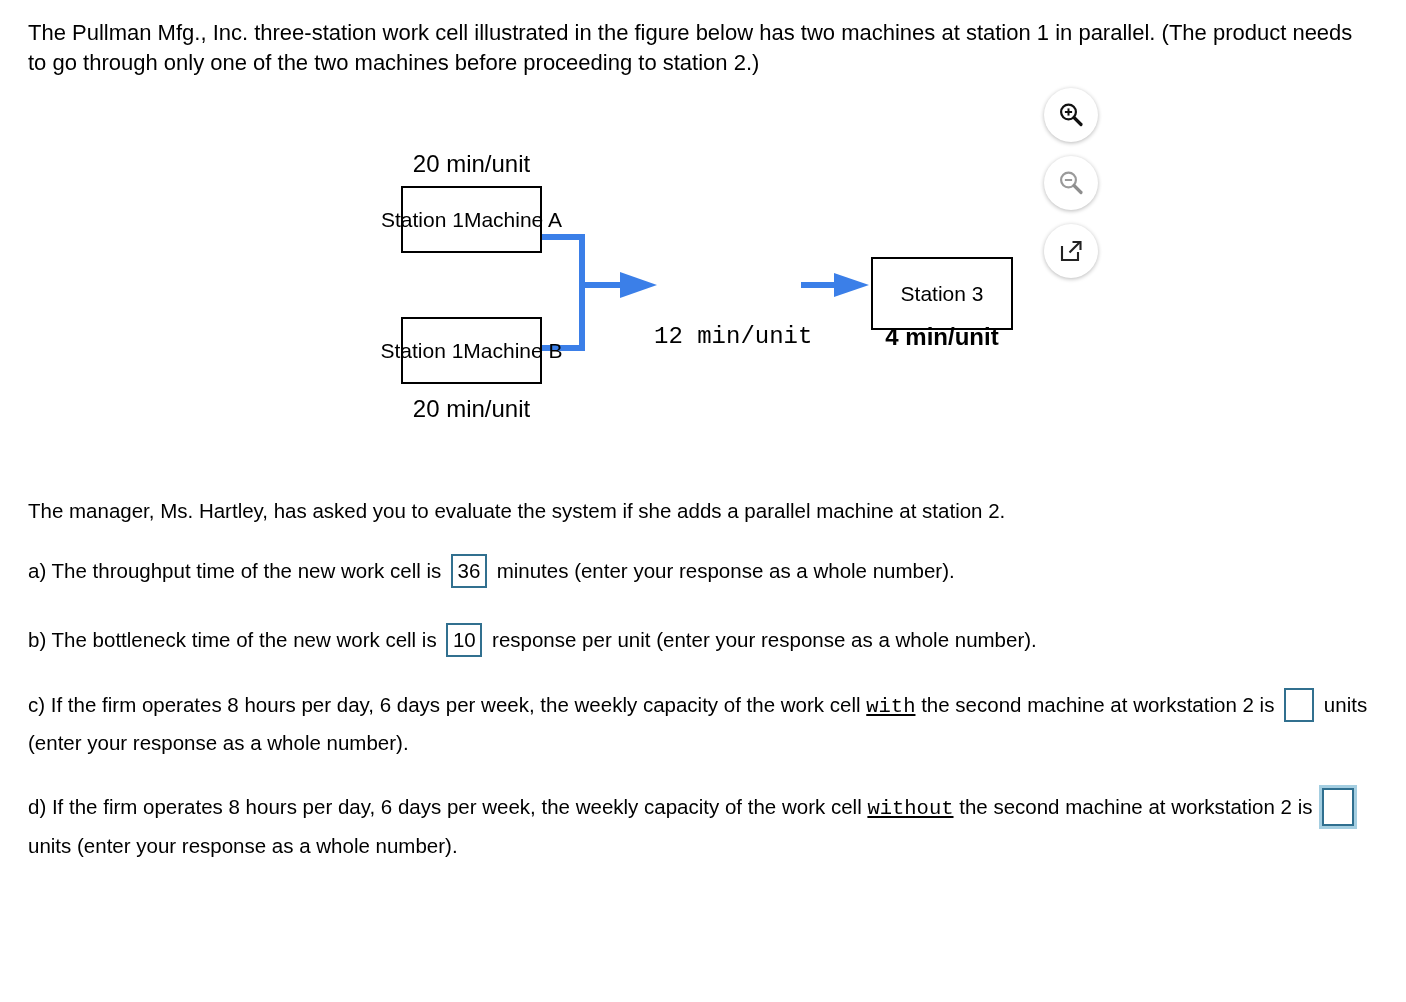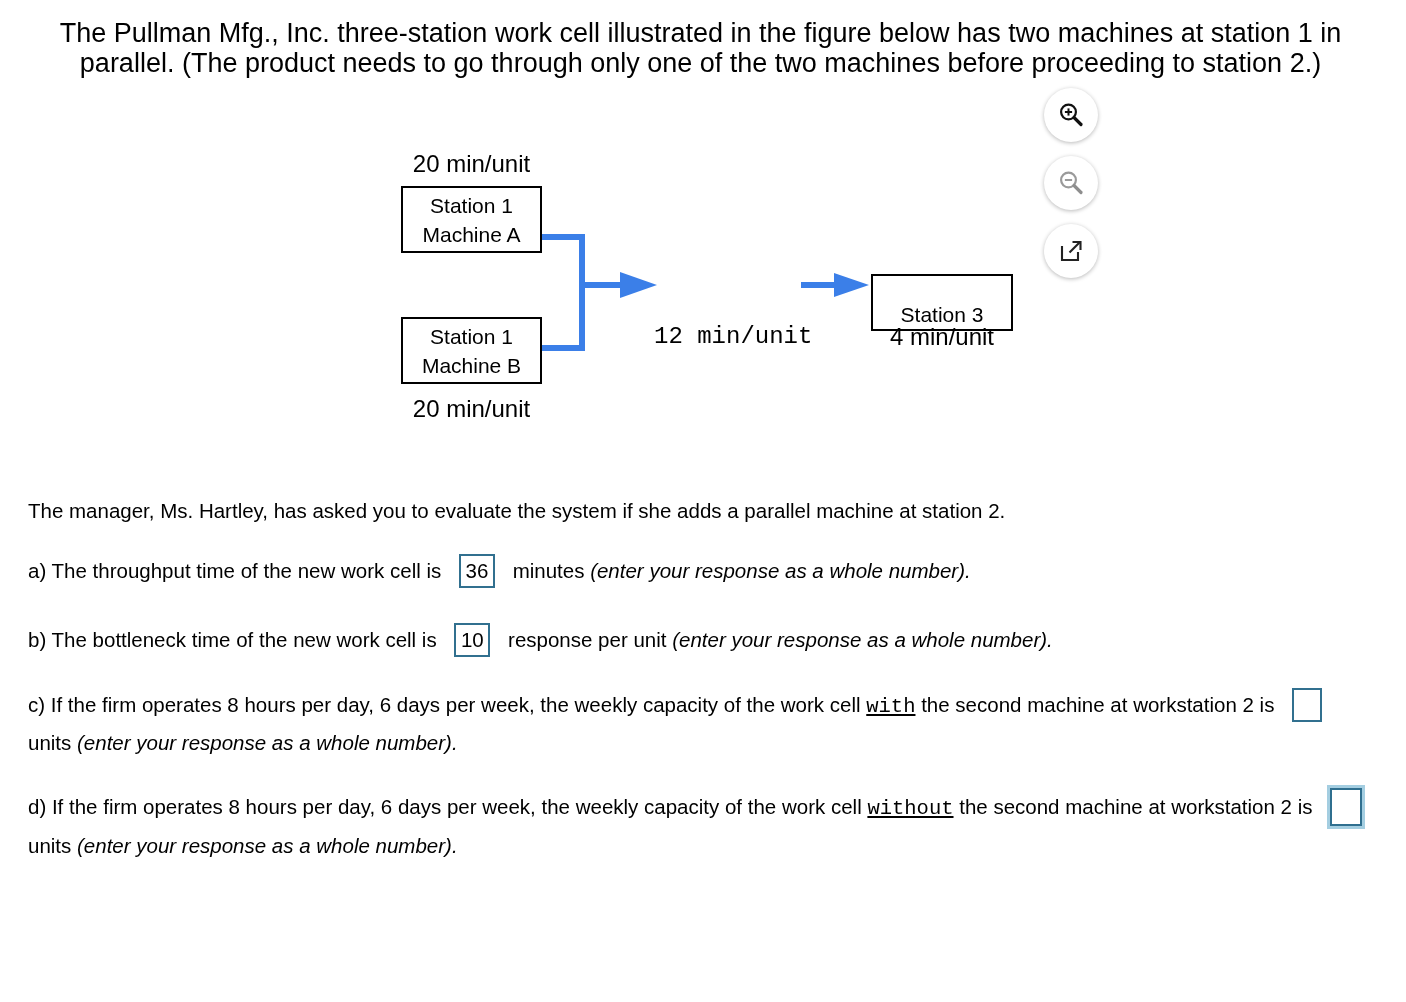--- a/index.html
+++ b/index.html
@@ -15,24 +15,23 @@
     color: #000000;
     overflow: hidden;
   }
 
   
   .intro {
     position: absolute;
     left: 28px;
     top: 18px;
     width: 1345px;
-    font-size: 27px;
+    font-size: 22px;
     line-height: 30px;
     color: #000;
-    text-align: center;
   }
 
   
   .tools {
     position: absolute;
     left: 1044px;
     top: 88px;
     width: 58px;
   }
   .tool-btn {
@@ -55,80 +54,80 @@
     left: 0;
     top: 140px;
     width: 1060px;
     height: 300px;
   }
   .fig-box {
     position: absolute;
     border: 2.5px solid #000;
     background: #fff;
     display: flex;
-    flex-direction: column;
+    flex-direction: row;
     align-items: center;
     justify-content: center;
     font-size: 21px;
     line-height: 29px;
     white-space: nowrap;
   }
   .fig-label {
     position: absolute;
     font-size: 24px;
     line-height: 26px;
     white-space: nowrap;
     text-align: center;
   }
 
   
   #box-a  { left: 401px; top: 46px;  width: 141px; height: 67px; }
   #box-b  { left: 401px; top: 177px; width: 141px; height: 67px; }
   #box-s2 { left: 659px; top: 116px; width: 142px; height: 58px; }
-  #box-s3 { left: 871px; top: 134px; width: 142px; height: 57px; justify-content: flex-end; }
+  #box-s3 { left: 871px; top: 117px; width: 142px; height: 73px; }
 
   #lbl-a-top { left: 401px; top: 11px;  width: 141px; }
   #lbl-b-bot { left: 401px; top: 256px; width: 141px; }
   #lbl-s2    { left: 654px; top: 184px; width: 152px; font-family: Liberation Mono, monospace; }
-  #lbl-s3    { left: 866px; top: 184px; width: 152px; }
+  #lbl-s3    { left: 866px; top: 184px; width: 152px; font-weight: bold; }
 
   .fig-svg { position: absolute; left: 0; top: 0; }
 
   
   .qblock {
     position: absolute;
     left: 28px;
     width: 1352px;
     font-size: 20.5px;
     line-height: 36px;
   }
   #manager-line { top: 481px; margin-top: 12px; }
   #q-a { top: 553px; }
   #q-b { top: 622px; }
   #q-c { top: 687px; }
   #q-d { top: 789px; }
 
-  .em { font-style: italic; }
+  .em { }
   .u  { text-decoration: underline; font-family: Liberation Mono, monospace; }
 
   
   .ans {
     display: inline-flex;
     align-items: center;
     justify-content: center;
     vertical-align: middle;
     border: 2px solid #31708f;
     background: #ffffff;
     font-family: "Liberation Sans", sans-serif;
     font-size: 20.5px;
     color: #000;
     text-align: right;
     height: 34px;
     padding: 0 3px;
-    margin: 0 12px;
+    margin: 0 4px;
     position: relative;
     top: -2px;
     cursor: text;
   }
   .ans.filled { min-width: 36px; }
   .ans.blank  { width: 30px; }
   .ans.focused {
     border: 2px solid #2f6f8f;
     box-shadow: 0 0 0 3px rgba(90,165,200,0.55);
     height: 38px;

